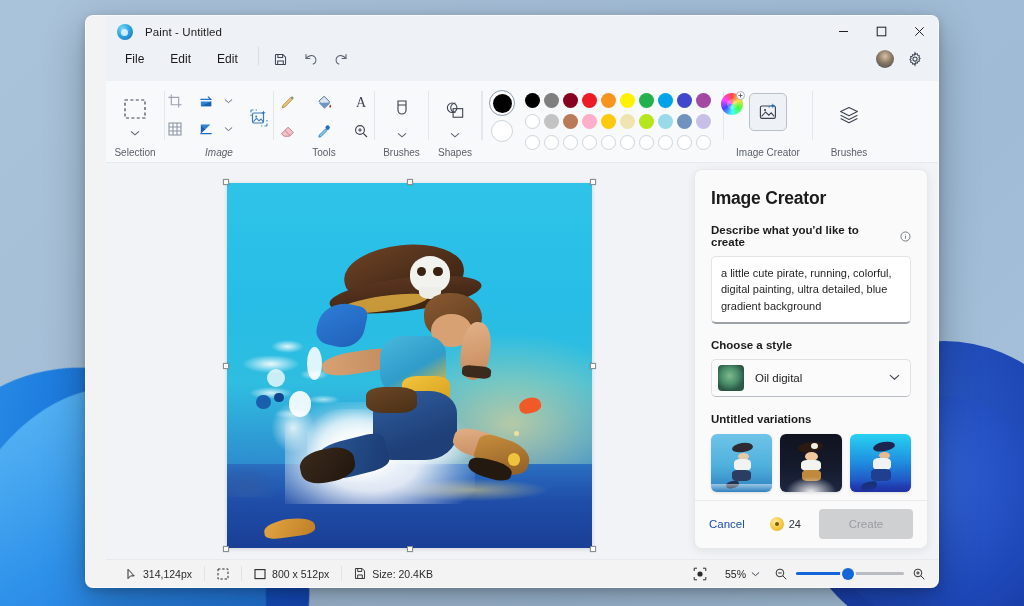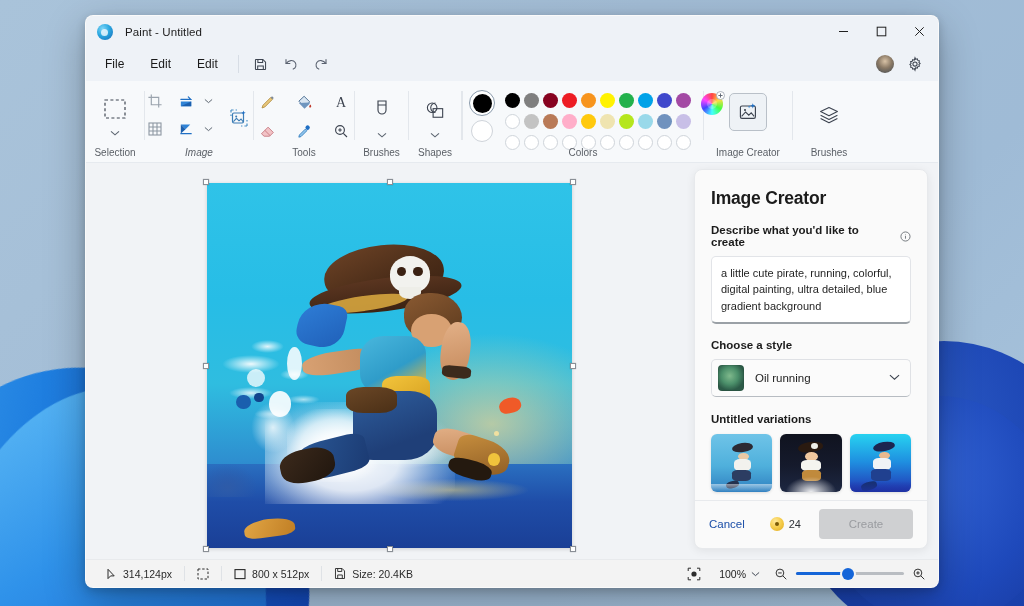--- a/index.html
+++ b/index.html
@@ -35,20 +35,21 @@
     transform: rotate(8deg);
   }
 
   
   #paint-window {
     position: absolute; left: 85px; top: 15px; width: 854px; height: 573px;
     background: #f3f3f3; border-radius: 8px;
     box-shadow: 0 14px 40px rgba(0,0,0,.28), 0 3px 10px rgba(0,0,0,.18);
     overflow: hidden; display: flex; flex-direction: column;
     border: 1px solid rgba(255,255,255,.55);
+    padding-left: 20px;
   }
   
   #title-bar {
     height: 31px; background: #eef2f7; display: flex; align-items: center;
     position: relative; flex: 0 0 auto;
   }
   #app-icon {
     width: 16px; height: 16px; margin-left: 11px; border-radius: 50%;
     background: radial-gradient(circle at 35% 30%, #7ed6f7 0%, #2aa7e0 45%, #1669b7 100%);
     position: relative;
@@ -62,21 +63,21 @@
   }
   .win-btn {
     width: 38px; height: 31px; display: flex; align-items: center; justify-content: center;
     color: #202020;
   }
   #win-controls { position: absolute; right: 0; top: 0; display: flex; }
   .win-glyph { display:block; }
 
   
   #menu-bar {
-    height: 34px; background: #eef2f7; display: flex; align-items: center;
+    height: 34px; background: #eef2f7; display: flex; align-items: flex-start;
     padding-left: 6px; flex: 0 0 auto; position: relative;
   }
   .menu-item {
     font-size: 12px; color: #1a1a1a; padding: 5px 12px; border-radius: 4px; margin: 0 1px;
   }
   .menu-sep { width: 1px; height: 18px; background: #d7dde5; margin: 0 7px; }
   .mini-btn {
     width: 30px; height: 24px; display: flex; align-items: center; justify-content: center;
     border-radius: 4px; color: #4a4a4a;
   }
@@ -553,21 +554,20 @@
               </div>
           </div>
           <div style="margin-top:3px;position:relative;">
             <div id="color-wheel"></div>
             <svg style="position:absolute;right:-2px;top:-2px;" width="9" height="9" viewBox="0 0 9 9">
                 <circle cx="4.5" cy="4.5" r="4" fill="#fff" stroke="#9aa3ad" stroke-width=".8"></circle>
                 <path d="M4.5 2.4v4.2M2.4 4.5h4.2" stroke="#5a6270" stroke-width=".9"></path>
               </svg>
           </div>
         </div>
-        <div class="group-label">Colors</div>
       </div>
       <div class="group-div"></div>
 
       <div class="ribbon-group" style="width:88px;">
         <div class="tool-big" style="margin-top:6px;width:38px;height:38px;border:1px solid #b9c0c8;background:#eef2f6;">
           <svg width="22" height="22" viewBox="0 0 22 22" fill="none">
             <rect x="3.4" y="5" width="15" height="12.4" rx="1.6" stroke="#3d4450" stroke-width="1.15"></rect>
             <path d="M4.6 15.4l4-4.4 3.2 3.2 2.4-2.3 3 3.4" stroke="#3d4450" stroke-width="1.1"></path>
             <circle cx="8" cy="9" r="1.1" fill="#3d4450"></circle>
             <path d="M15.8 2.2l.7 1.9 1.9.7-1.9.7-.7 1.9-.7-1.9-1.9-.7 1.9-.7z" fill="#1f6fc4"></path>
@@ -672,21 +672,21 @@
                 <path d="M6 5.2v3.2M6 3.6v.5"></path>
             </svg>
           </div>
 
           <div id="prompt-box" placeholder="Describe what you'd like to create">a little cute pirate, running, colorful, digital painting, ultra detailed, blue gradient background</div>
 
           <div class="ic-label" style="margin-top:15px;">Choose a style</div>
 
           <div id="style-select">
             <div id="style-thumb"></div>
-            <div id="style-name">Oil running</div>
+            <div id="style-name">Oil digital</div>
             <svg width="11" height="7" viewBox="0 0 12 7" fill="none" stroke="#3d4450" stroke-width="1.2">
                 <path d="M1 1l5 4.4L11 1"></path>
               </svg>
           </div>
 
           <div class="ic-label" style="margin-top:16px;">Untitled variations</div>
 
           <div style="display:flex;gap:8px;margin-top:9px;">
             <div class="variation" style="background:linear-gradient(180deg,#6fc4e8 0%,#4fb0dc 55%,#2f7fc0 100%);">
               <div class="ci" style="left:34%;top:16%;width:34%;height:16%;border-radius:50% 50% 44% 44%;background:#2c2a33;transform:rotate(-8deg);"></div>
@@ -756,21 +756,21 @@
       </div>
 
       <div id="sb-right">
         <div class="sb-item" style="padding:0 4px;">
           <svg width="14" height="14" viewBox="0 0 14 14" fill="none" stroke="#2b2b2b" stroke-width="1">
             <path d="M1.2 4V1.2H4M10 1.2h2.8V4M12.8 10v2.8H10M4 12.8H1.2V10"></path>
             <circle cx="7" cy="7" r="2.6" fill="#2b2b2b" stroke="none"></circle>
           </svg>
         </div>
         <div id="zoom-select">
-          <span>100%</span>
+          <span>55%</span>
           <svg width="9" height="6" viewBox="0 0 10 6" fill="none" stroke="#3d4450" stroke-width="1.1">
               <path d="M1 1.3L5 4.8 9 1.3"></path>
             </svg>
         </div>
         <svg width="14" height="14" viewBox="0 0 16 16" fill="none" stroke="#2b2b2b" stroke-width="1.1">
           <circle cx="6.8" cy="6.8" r="4.4"></circle>
             <path d="M10.2 10.2L14 14M4.8 6.8h4"></path>
         </svg>
         <div id="zoom-track">
           <div id="zoom-fill"></div>

